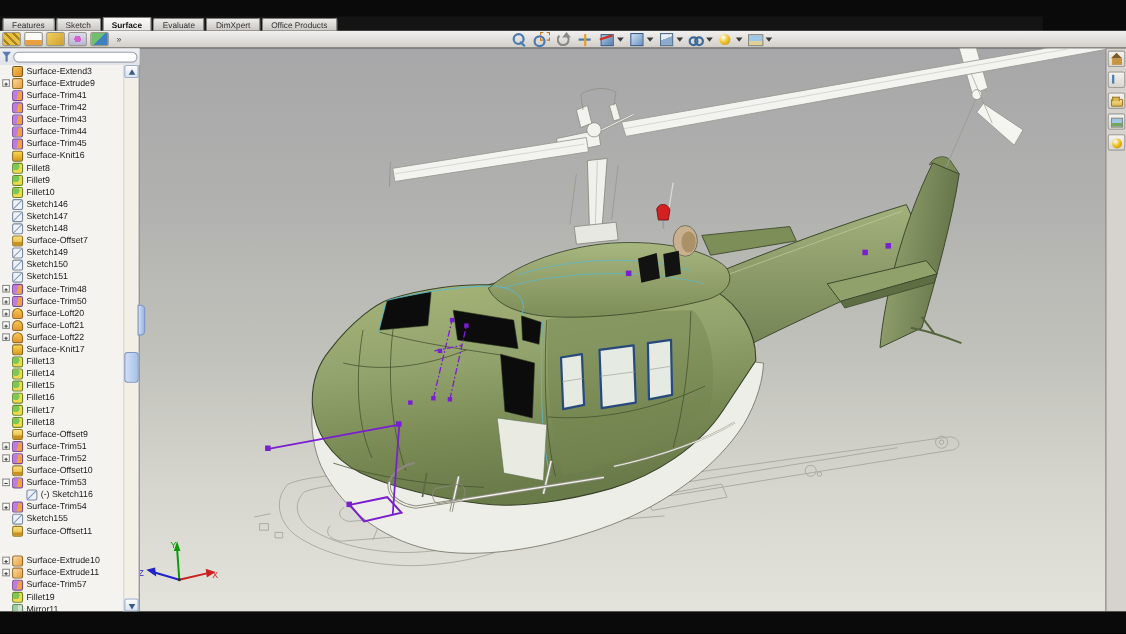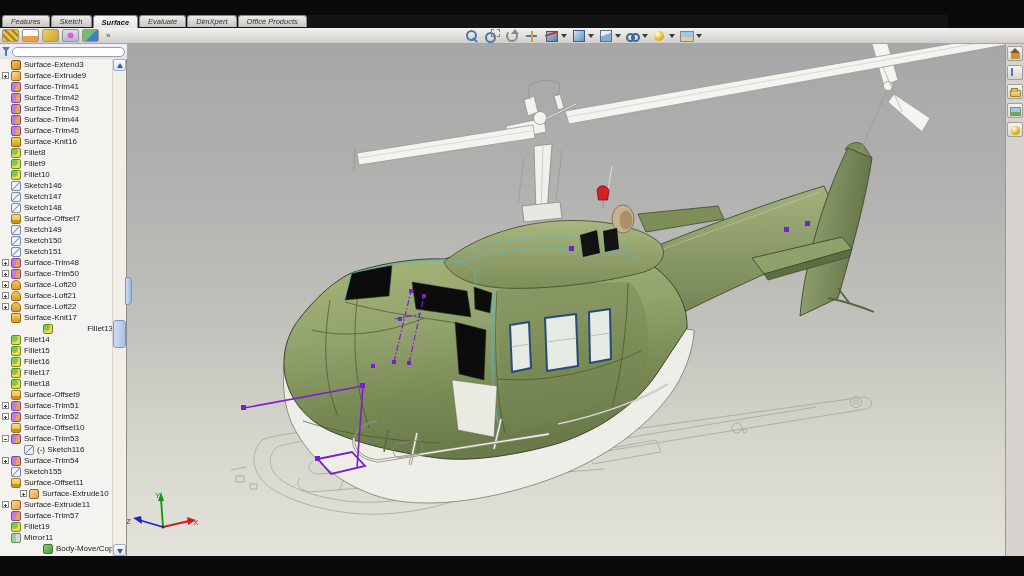--- a/index.html
+++ b/index.html
@@ -3,21 +3,21 @@
 <meta charset="utf-8">
 <style>
   html,body{margin:0;padding:0;background:#000;}
   *{box-sizing:border-box;}
   #screen{position:relative;width:1024px;height:576px;background:#0a0a0a;overflow:hidden;
           font-family:"Liberation Sans","DejaVu Sans",sans-serif;}
   
   #topbar{position:absolute;left:0;top:0;width:1024px;height:15px;background:#0a0a0a;}
   
   #tabrow{position:absolute;left:0;top:15px;width:948px;height:13px;background:#141414;
-          display:flex;align-items:flex-start;padding-left:2px;font-style:italic;}
+          display:flex;align-items:flex-end;padding-left:2px;}
   .tab{height:12px;line-height:12px;padding:0 8px;margin-right:1px;font-size:7.5px;color:#333;
        background:linear-gradient(#ececе8,#c9c6c1);background:linear-gradient(#ececEA,#c9c6c1);
        border:1px solid #8a8a86;border-bottom:none;border-radius:3px 3px 0 0;cursor:default;}
   .tab.active{background:linear-gradient(#fbfbf9,#e6e4e0);font-weight:bold;color:#111;height:13px;line-height:13px;}
   
   #toolbar{position:absolute;left:0;top:28px;width:1024px;height:16px;
            background:linear-gradient(#f2f1ef,#d2cfca);border-bottom:1px solid #a8a5a0;}
   #cmdicons{position:absolute;left:2px;top:1px;display:flex;gap:3px;align-items:center;}
   .ci{width:17px;height:13px;border-radius:2px;border:1px solid #9a978f;}
   .ci-swept-surface{background:repeating-linear-gradient(45deg,#e8c040 0 3px,#a8841e 3px 5px);}
@@ -498,21 +498,21 @@
           <div class="trow" style="padding-left: 2px;">
             <span class="exp plus"></span>
             <span class="ic ic-loft"></span>
             <span class="lbl">Surface-Loft22</span>
           </div>
           <div class="trow" style="padding-left: 2px;">
             <span class="expspace"></span>
             <span class="ic ic-knit"></span>
             <span class="lbl">Surface-Knit17</span>
           </div>
-          <div class="trow" style="padding-left: 2px; justify-content: space-between;">
+          <div class="trow" style="padding-left: 2px;">
             <span class="expspace"></span>
             <span class="ic ic-fillet"></span>
             <span class="lbl">Fillet13</span>
           </div>
           <div class="trow" style="padding-left: 2px;">
             <span class="expspace"></span>
             <span class="ic ic-fillet"></span>
             <span class="lbl">Fillet14</span>
           </div>
           <div class="trow" style="padding-left: 2px;">
@@ -573,21 +573,21 @@
           <div class="trow" style="padding-left: 2px;">
             <span class="expspace"></span>
             <span class="ic ic-sketch"></span>
             <span class="lbl">Sketch155</span>
           </div>
           <div class="trow" style="padding-left: 2px;">
             <span class="expspace"></span>
             <span class="ic ic-offset"></span>
             <span class="lbl">Surface-Offset11</span>
           </div>
-          <div class="trow" style="padding-left: 20px;">
+          <div class="trow" style="padding-left: 2px; margin-top: 16px;">
             <span class="exp plus"></span>
             <span class="ic ic-extrude"></span>
             <span class="lbl">Surface-Extrude10</span>
           </div>
           <div class="trow" style="padding-left: 2px;">
             <span class="exp plus"></span>
             <span class="ic ic-extrude"></span>
             <span class="lbl">Surface-Extrude11</span>
           </div>
           <div class="trow" style="padding-left: 2px;">

